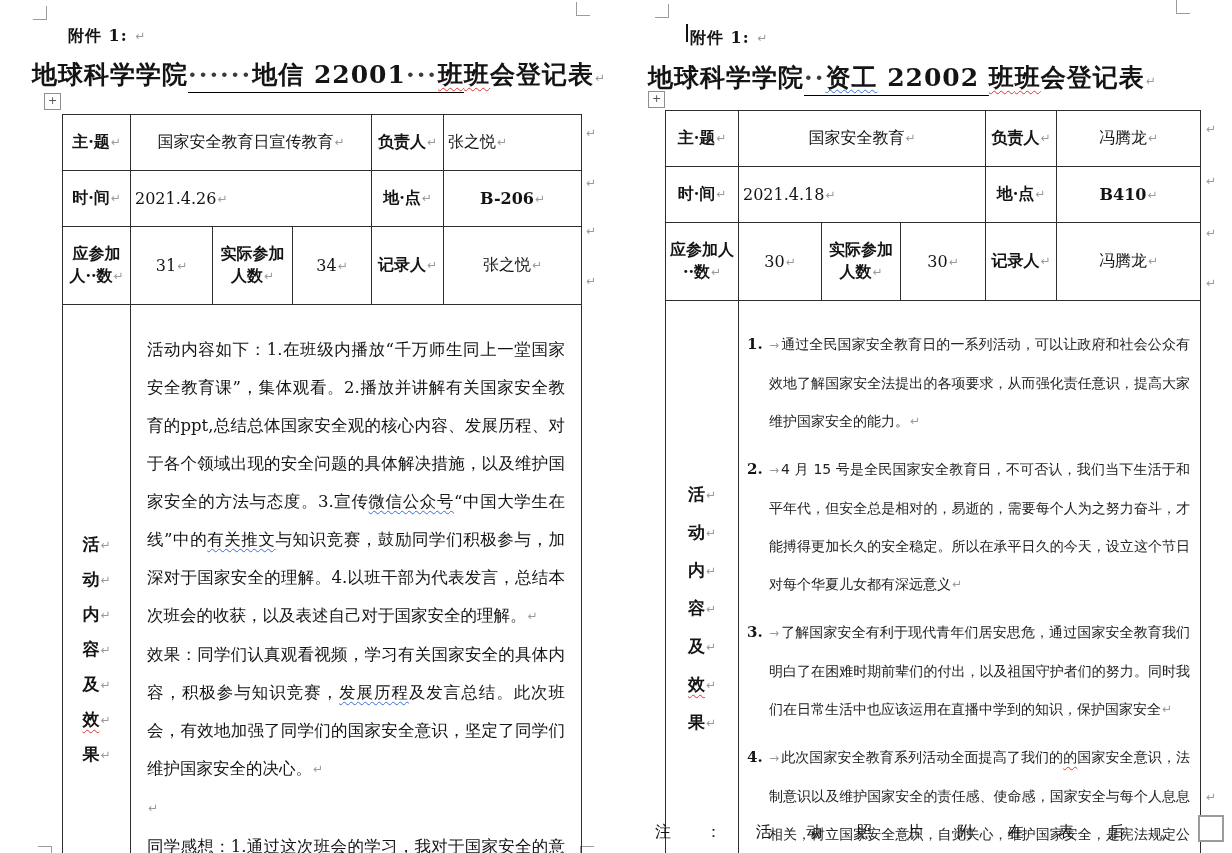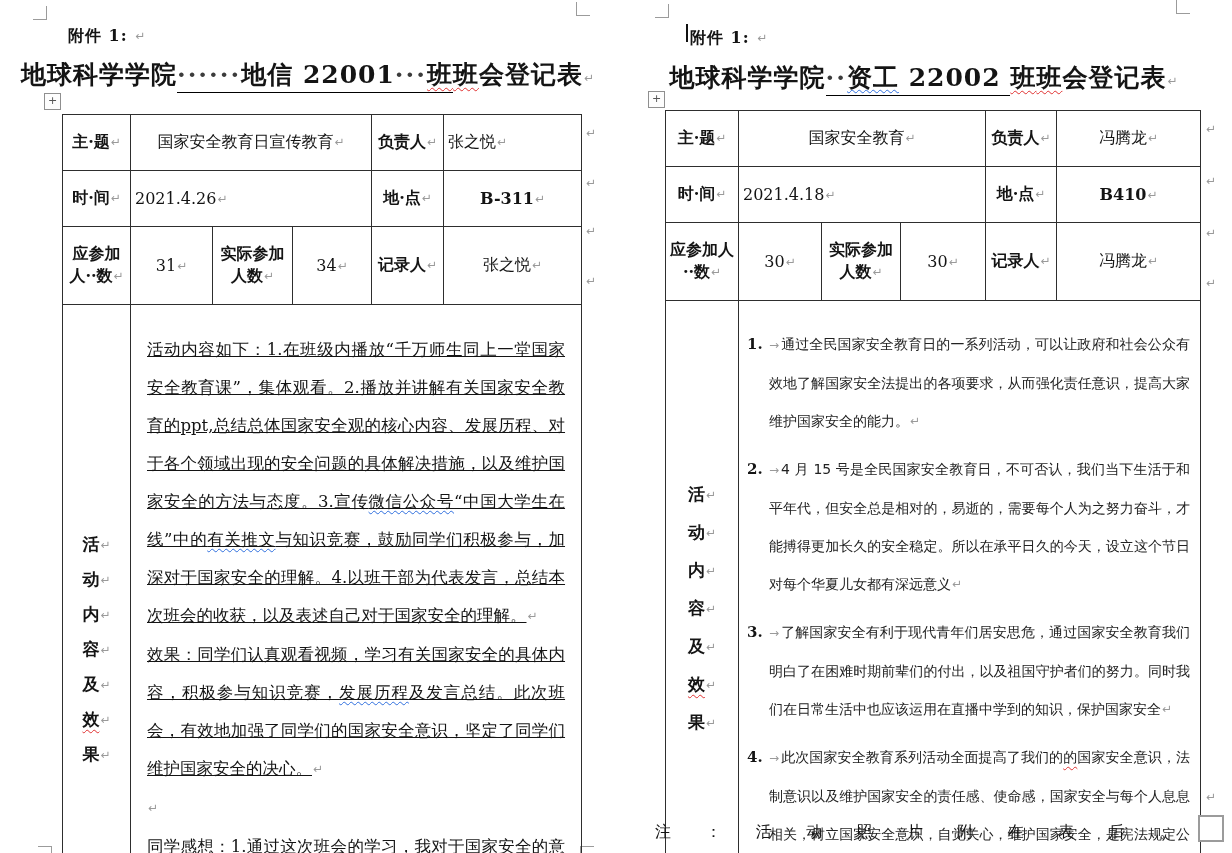--- a/index.html
+++ b/index.html
@@ -10,22 +10,22 @@
   #page2{left:616px;width:616px;}
 
   
   .cmark{position:absolute;width:13px;height:13px;}
   .cmark.tl{border-right:1px solid #9b9b9b;border-bottom:1px solid #9b9b9b;}
   .cmark.tr{border-left:1px solid #9b9b9b;border-bottom:1px solid #9b9b9b;}
   .cmark.bl{border-right:1px solid #9b9b9b;border-top:1px solid #9b9b9b;}
   .cmark.br{border-left:1px solid #9b9b9b;border-top:1px solid #9b9b9b;}
 
   .attach{position:absolute;font-size:16px;font-weight:bold;letter-spacing:1px;white-space:nowrap;}
-  .title{position:absolute;left:0;right:0;text-align:center;font-size:25px;font-weight:bold;
-         letter-spacing:1px;white-space:nowrap;}
+  .title{position:absolute;left:0;right:0;text-align:left;font-size:25px;font-weight:bold;
+         letter-spacing:1px;white-space:nowrap;padding-left:32px;}
   .seg-u{border-bottom:1.6px solid #000;padding-bottom:3px;}
   .seg-dots{color:#3c3c3c;letter-spacing:2px;font-weight:bold;}
   .seg-redwavy{text-decoration-line:underline;text-decoration-style:wavy;text-decoration-color:#e03131;
                text-decoration-thickness:1px;text-underline-offset:4px;}
   .seg-bluewavy{text-decoration-line:underline;text-decoration-style:wavy;text-decoration-color:#2f6fde;
                 text-decoration-thickness:1px;text-underline-offset:3px;margin-top:18px;}
   .mark{color:#9a9a9a;font-size:12px;font-family:"DejaVu Sans",sans-serif;font-weight:normal;
         text-decoration:none;display:inline-block;transform:translateY(-1px);padding-left:1px;}
   .rowmark{position:absolute;color:#9a9a9a;font-size:12px;font-family:"DejaVu Sans",sans-serif;}
 
@@ -40,21 +40,21 @@
   td.val{text-align:center;}
   td.val-left{text-align:left;padding-left:8px;}
   td.content{vertical-align:top;}
 
   .vstack{display:flex;flex-direction:column;align-items:center;justify-content:center;height:100%;}
   .vrow{line-height:1;white-space:nowrap;}
   .vchar{font-size:17px;font-weight:600;}
 
   #p1-content{padding:10px 12px 0 12px;}
   #p1-content .para{font-size:16.5px;line-height:38px;text-align:justify;text-justify:inter-ideograph;
-                    font-weight:500;text-decoration:underline;}
+                    font-weight:500;}
   #p2-content{padding:8px 6px 0 4px;}
   .item{display:flex;margin-bottom:9px;}
   .item .num{width:22px;flex:0 0 22px;font-weight:bold;font-size:15px;line-height:38px;text-align:left;}
   .item .itxt{flex:1;font-family:"DejaVu Sans","Liberation Sans",sans-serif;font-size:14px;
               line-height:38px;text-align:justify;color:#222;}
   .tabmark{color:#9a9a9a;font-size:12px;font-family:"DejaVu Sans",sans-serif;padding-right:2px;}
 
   .note-row-label{text-align:center;font-weight:600;}
   .footer-line{position:absolute;display:flex;justify-content:space-between;font-size:16px;
                font-weight:500;}
@@ -91,21 +91,21 @@
           <tr style="height:50px;">
         <td class="lbl"><span>主·题</span><span class="mark">↵</span></td>
         <td class="val" colspan="3"><span>国家安全教育日宣传教育</span><span class="mark">↵</span></td>
         <td class="lbl"><span>负责人</span><span class="mark">↵</span></td>
         <td class="val val-left"><span>张之悦</span><span class="mark">↵</span></td>
       </tr>
       <tr style="height:47px;">
         <td class="lbl"><span>时·间</span><span class="mark">↵</span></td>
         <td class="val-left" colspan="3"><span>2021.4.26</span><span class="mark">↵</span></td>
         <td class="lbl"><span>地·点</span><span class="mark">↵</span></td>
-        <td class="val" style="font-weight:600;"><span>B-311</span><span class="mark">↵</span></td>
+        <td class="val" style="font-weight:600;"><span>B-206</span><span class="mark">↵</span></td>
       </tr>
       <tr style="height:53px;">
         <td class="lbl"><span>应参加人··数</span><span class="mark">↵</span></td>
         <td class="val"><span>31</span><span class="mark">↵</span></td>
         <td class="lbl"><span>实际参加人数</span><span class="mark">↵</span></td>
         <td class="val"><span>34</span><span class="mark">↵</span></td>
         <td class="lbl"><span>记录人</span><span class="mark">↵</span></td>
         <td class="val"><span>张之悦</span><span class="mark">↵</span></td>
       </tr>
       <tr style="height:620px;">

